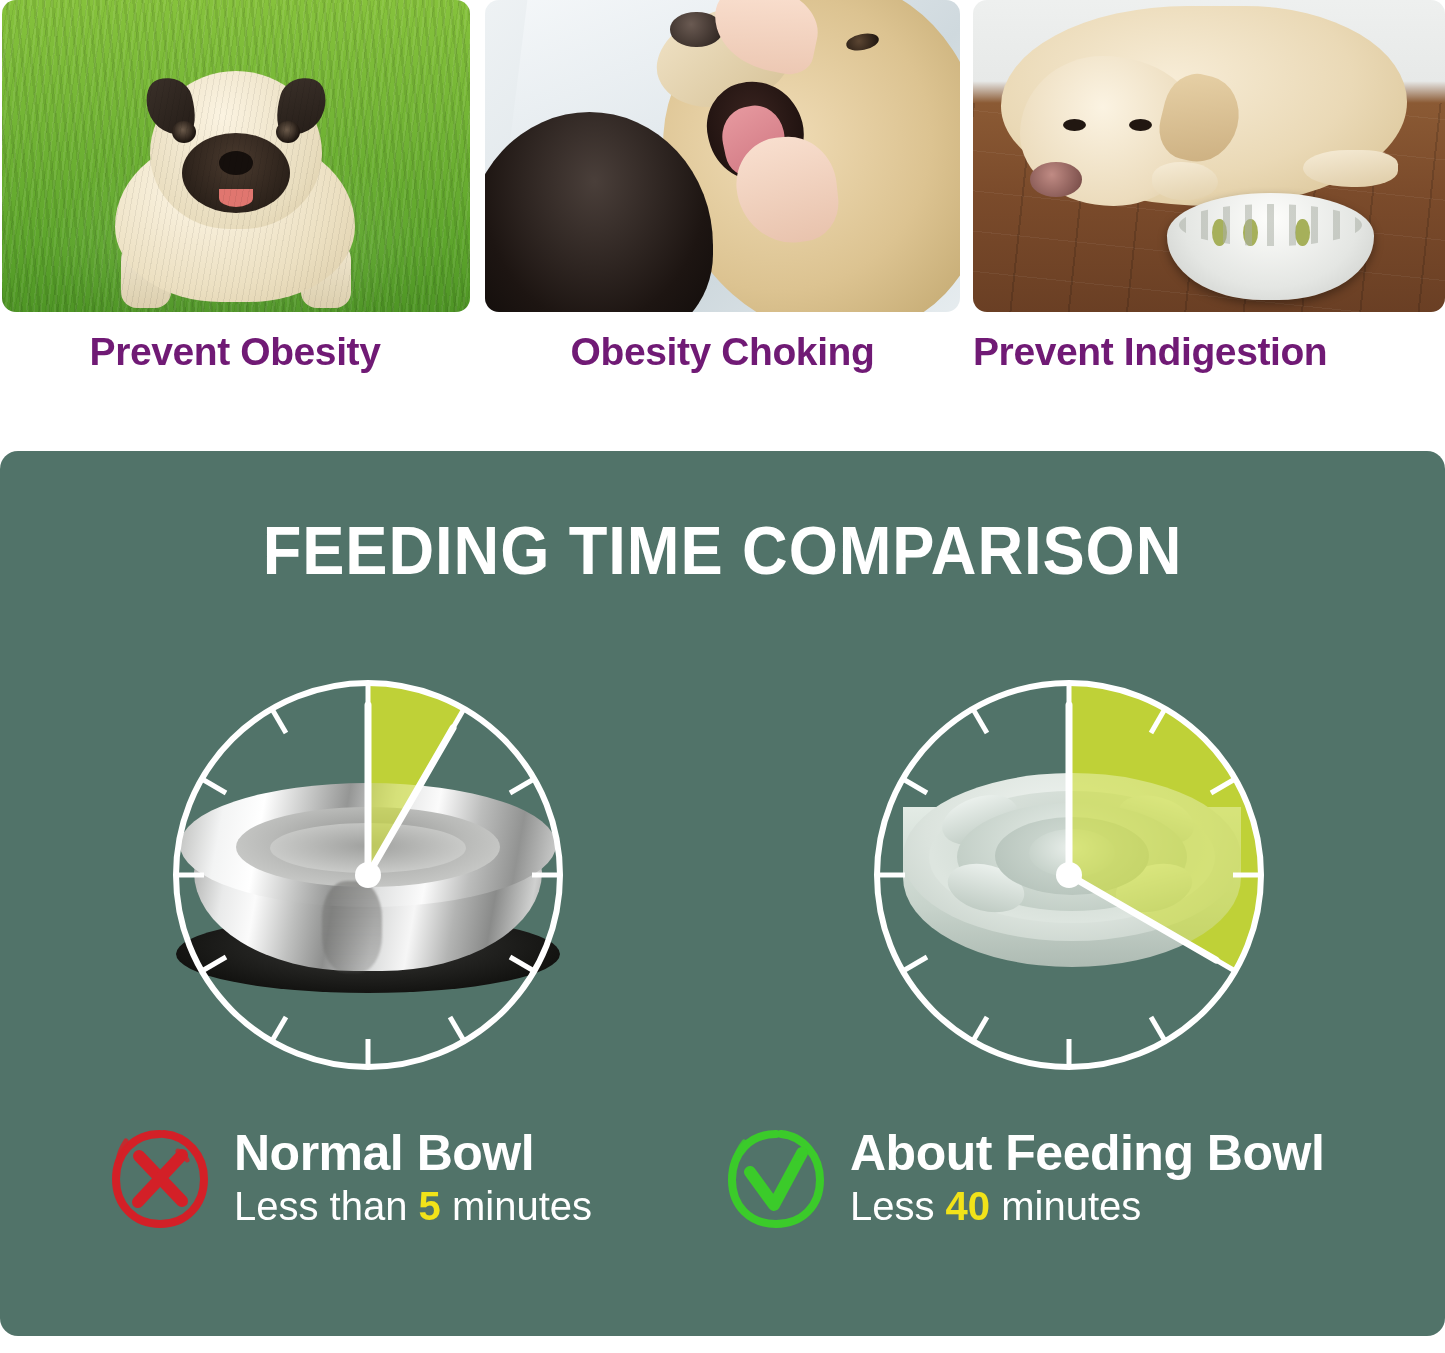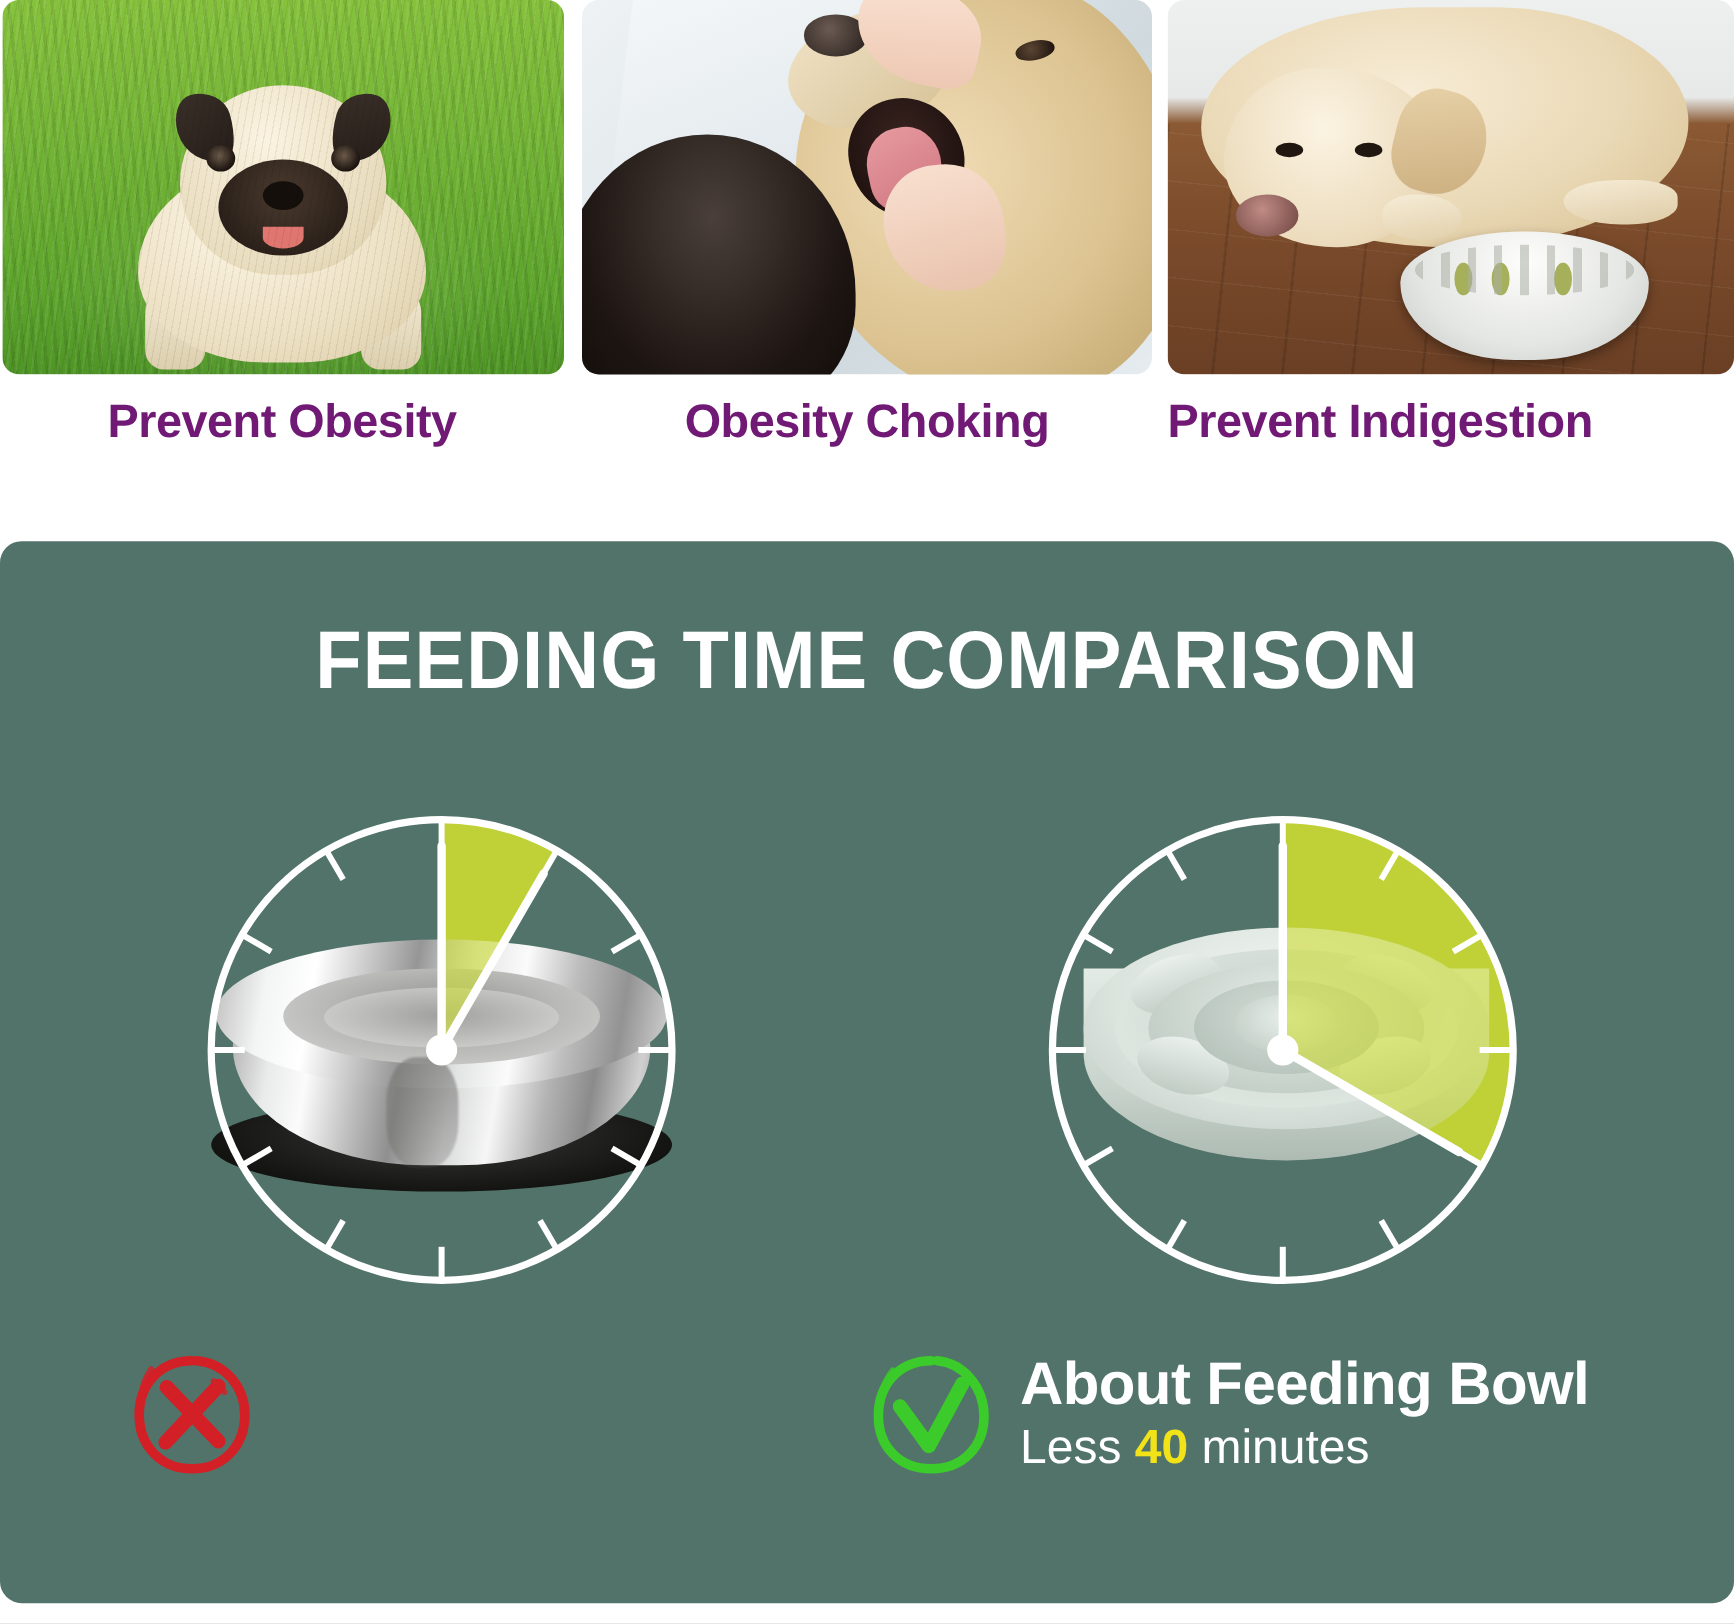--- a/index.html
+++ b/index.html
@@ -367,20 +367,24 @@
     <div class="label-block label-left">
       <div class="mark">
         <svg viewBox="0 0 104 104" width="104" height="104">
           <path d="M52 7 C26 7 8 26 8 52 C8 78 26 97 52 97 C78 97 96 78 96 52 C96 28 79 9 56 7" fill="none" stroke="#D32027" stroke-width="8" stroke-linecap="round"></path>
           <path d="M18 14 C14 20 11 27 10 34" fill="none" stroke="#D32027" stroke-width="5" stroke-linecap="round" opacity="0.85"></path>
           <path d="M31 29 L74 74" fill="none" stroke="#D32027" stroke-width="12" stroke-linecap="round"></path>
           <path d="M74 28 L30 75" fill="none" stroke="#D32027" stroke-width="12" stroke-linecap="round"></path>
           <path d="M70 24 C74 26 77 29 79 33" fill="none" stroke="#D32027" stroke-width="5" stroke-linecap="round" opacity="0.8"></path>
         </svg>
       </div>
+      <div class="label-text">
+        <div class="label-title">Normal Bowl</div>
+        <div class="label-sub"><span>Less than </span><span class="hl-num">5</span><span> minutes</span></div>
+      </div>
     </div>
 
     <div class="label-block label-right">
       <div class="mark">
         <svg viewBox="0 0 104 104" width="104" height="104">
           <path d="M52 7 C26 7 8 26 8 53 C8 79 26 97 52 97 C78 97 96 79 96 53 C96 29 79 9 57 7" fill="none" stroke="#3BCB2A" stroke-width="8" stroke-linecap="round"></path>
           <path d="M20 15 C15 21 12 28 10 36" fill="none" stroke="#3BCB2A" stroke-width="5" stroke-linecap="round" opacity="0.85"></path>
           <path d="M26 45 L50 78 L78 26" fill="none" stroke="#3BCB2A" stroke-width="12" stroke-linecap="round" stroke-linejoin="round"></path>
           <path d="M72 31 C75 28 78 26 81 25" fill="none" stroke="#3BCB2A" stroke-width="5" stroke-linecap="round" opacity="0.8"></path>
         </svg>

